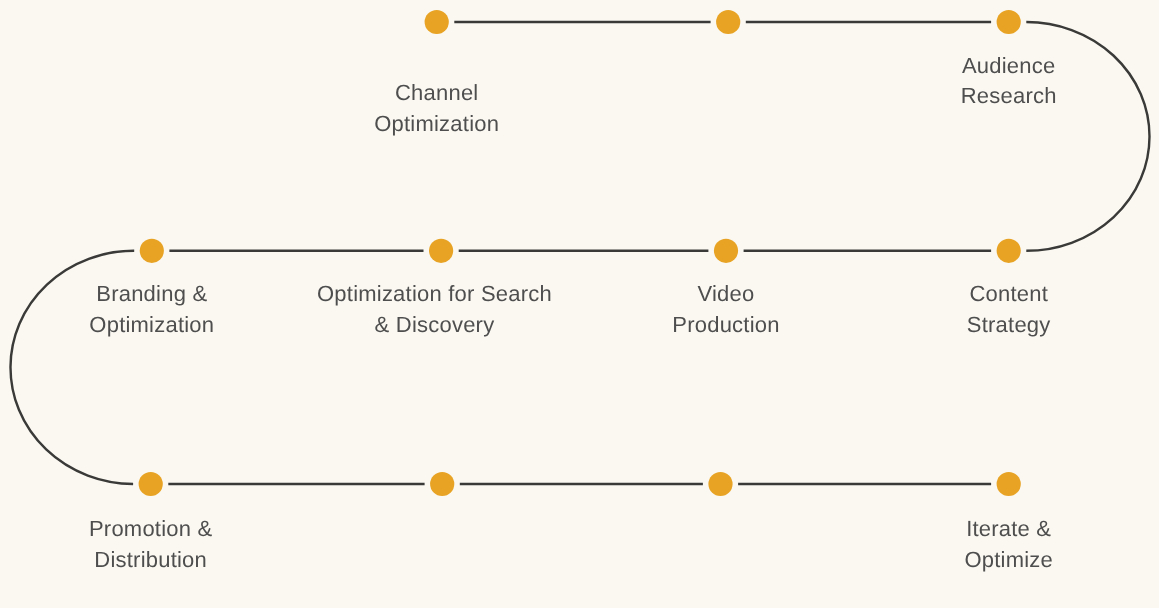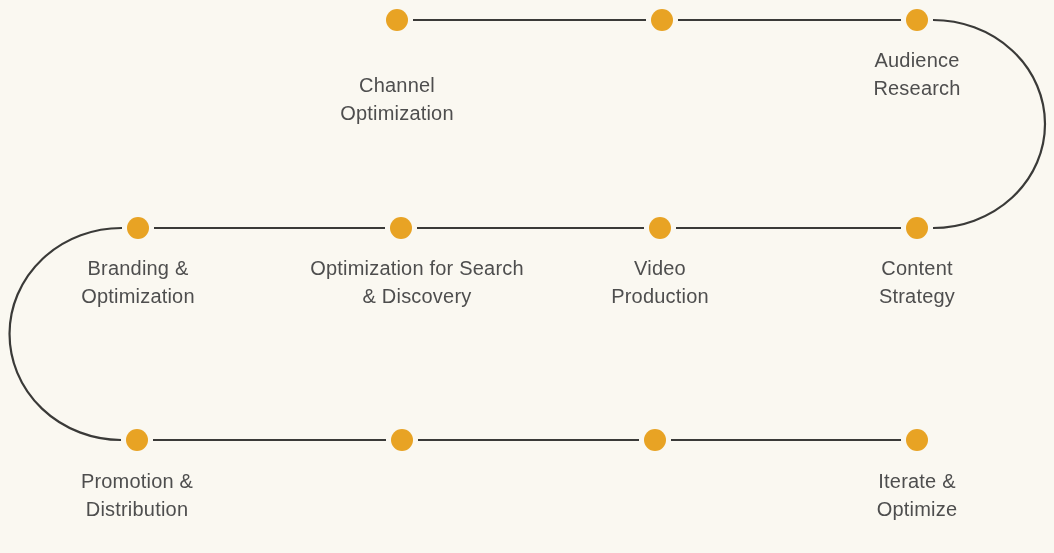--- a/index.html
+++ b/index.html
@@ -80,21 +80,21 @@
     <circle class="dot" cx="917" cy="440" r="11"></circle>
   </svg>
 
   <div class="node-label" style="left:247px; top:46px;margin-top:25px;">Channel
 Optimization</div>
   <div class="node-label" style="left:767px; top:46px;">Audience
 Research</div>
 
   <div class="node-label" style="left:-12px; top:254px;">Branding &amp;
 Optimization</div>
-  <div class="node-label" style="left:267px; top:254px;">Optimization for Search
+  <div class="node-label" style="left:245px; top:254px;">Optimization for Search
 &amp; Discovery</div>
   <div class="node-label" style="left:510px; top:254px;">Video
 Production</div>
   <div class="node-label" style="left:767px; top:254px;">Content
 Strategy</div>
 
   <div class="node-label" style="left:-13px; top:467px;">Promotion &amp;
 Distribution</div>
   <div class="node-label" style="left:767px; top:467px;">Iterate &amp;
 Optimize</div>

